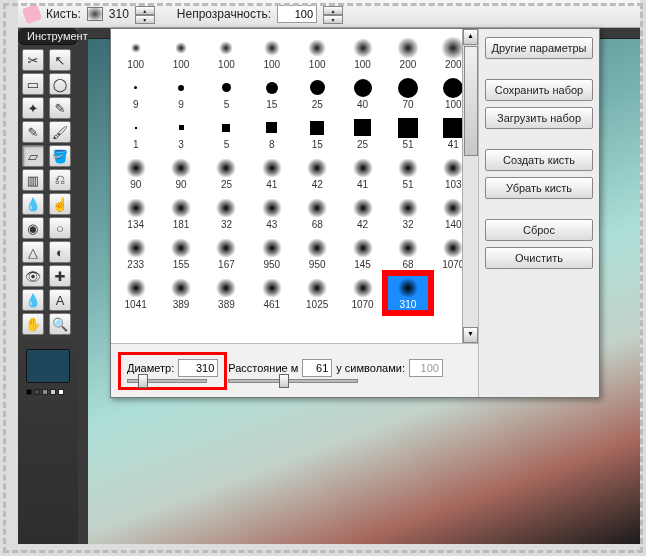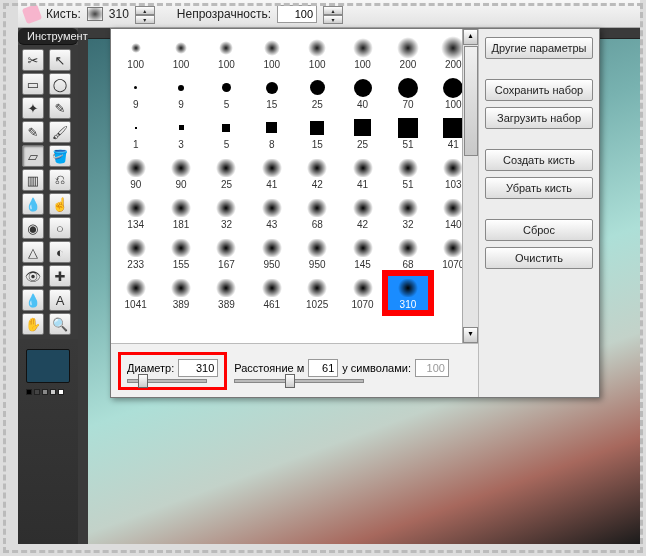--- a/index.html
+++ b/index.html
@@ -34,21 +34,21 @@
   .brush-cell .shape { width:26px; height:22px; display:flex; align-items:center; justify-content:center; }
   .brush-cell.sel-blue { background:#1a8cff; color:#fff; }
   .brush-cell.sel-blue.highlight-red { box-shadow: 0 0 0 3px #f00 inset, 0 0 0 3px #f00; }
   .circle-soft { width:16px; height:16px; border-radius:50%; background: radial-gradient(circle, rgba(0,0,0,.9) 0%, rgba(0,0,0,0) 70%); }
   .circle-hard { border-radius:50%; background:#000; }
   .square-hard { background:#000; }
   .scrollbar { width:16px; background:#e4e4e4; border-left:1px solid #aaa; position:absolute; right:0; top:0; bottom:0; display:flex; flex-direction:column; }
   .scroll-btn { height:16px; background:linear-gradient(#fff,#ccc); border:1px solid #888; font-size:8px; text-align:center; line-height:12px; }
   .scroll-thumb { width:14px; height:110px; margin:1px auto; background:linear-gradient(#f0f0f0,#c8c8c8); border:1px solid #888; }
   
-  .controls { height:54px; border-top:1px solid #bbb; display:flex; align-items:center; gap:10px; padding:6px 10px; font-size:11px; flex-wrap:wrap; }
+  .controls { height:54px; border-top:1px solid #bbb; display:flex; align-items:center; gap:4px; padding:6px 10px; font-size:11px; flex-wrap:wrap; }
   .control-group { display:flex; flex-direction:column; gap:2px; }
   .control-row { display:flex; align-items:center; gap:4px; }
   .slider { width:80px; height:4px; background:#bbb; position:relative; border:1px solid #888; }
   .slider-thumb { position:absolute; top:-6px; width:10px; height:14px; background:linear-gradient(#fff,#ccc); border:1px solid #666; }
   .diameter-box.highlight-red { padding:4px 6px; }
   
   .side-btns { width:120px; padding:8px 6px; display:flex; flex-direction:column; gap:6px; background:#ededed; }
   .btn { height:22px; background:linear-gradient(#fff,#dcdcdc); border:1px solid #888; border-radius:2px; font-size:11px; color:#222; display:flex; align-items:center; justify-content:center; cursor:pointer; }
   .gap { height:8px; }
 </style>

